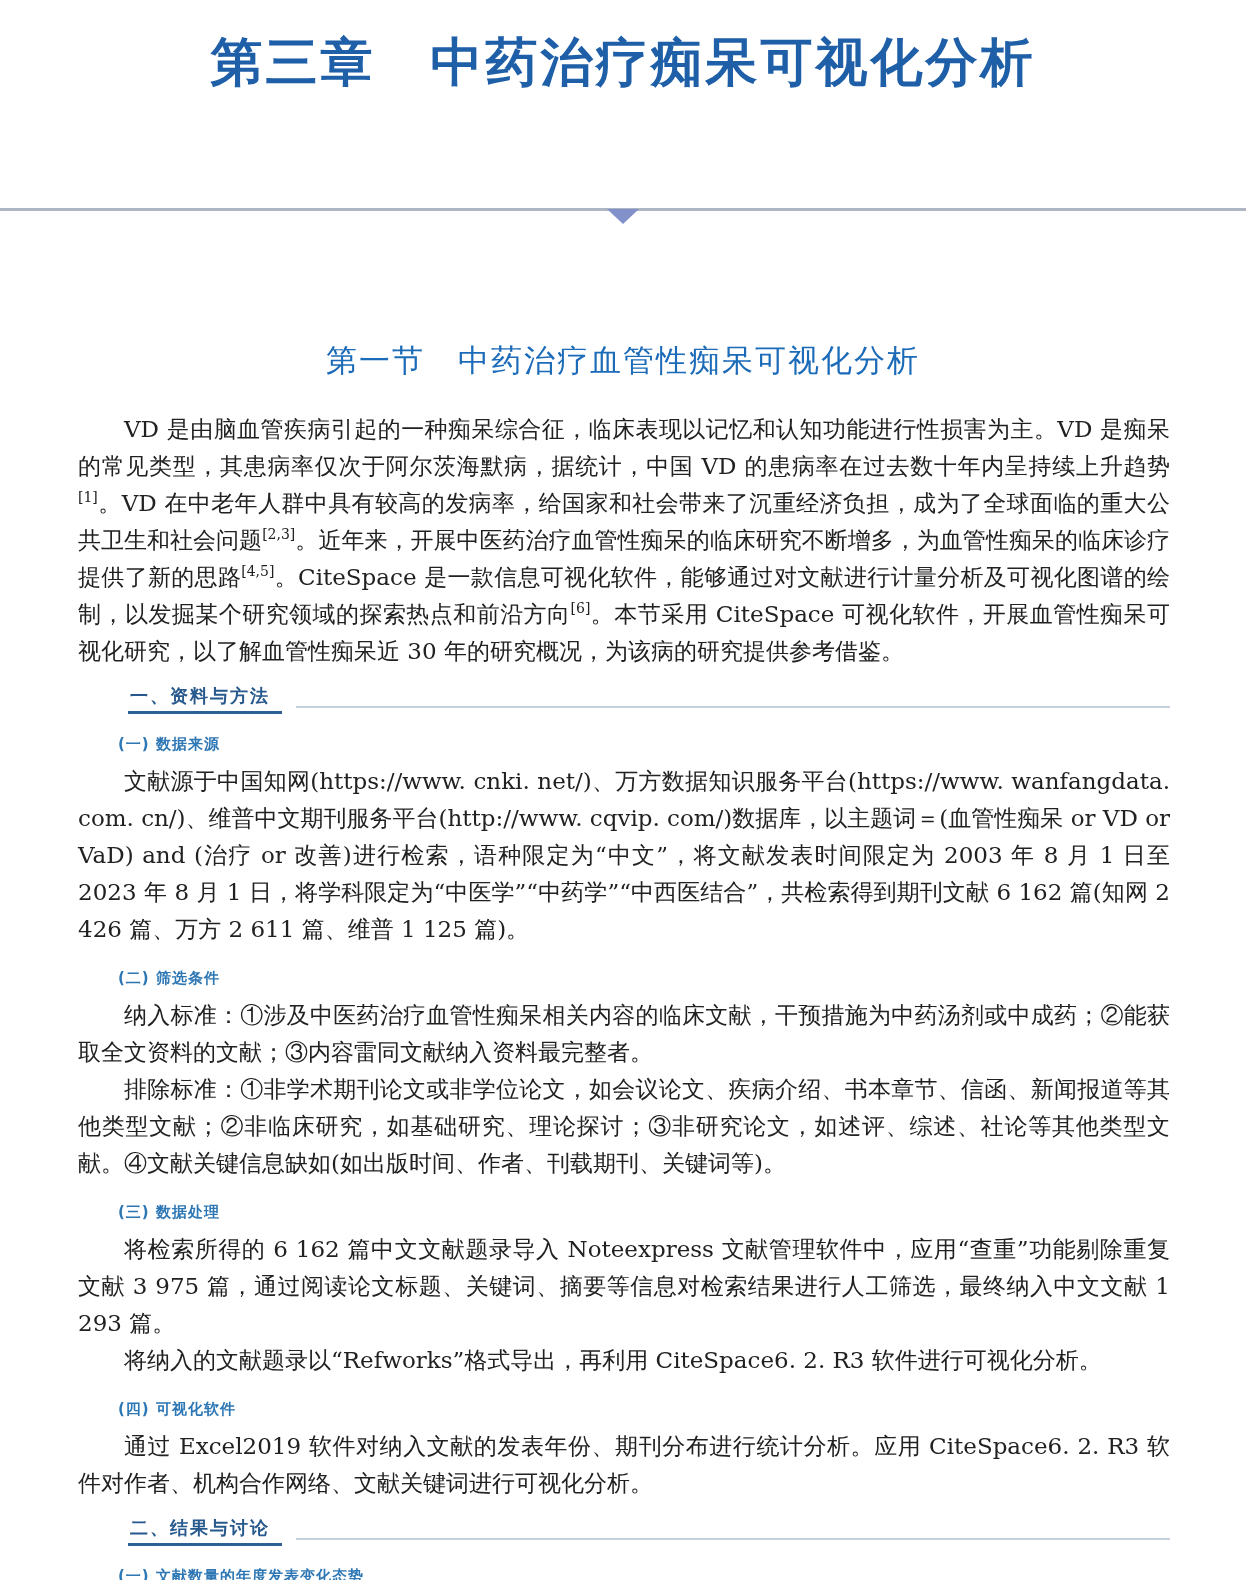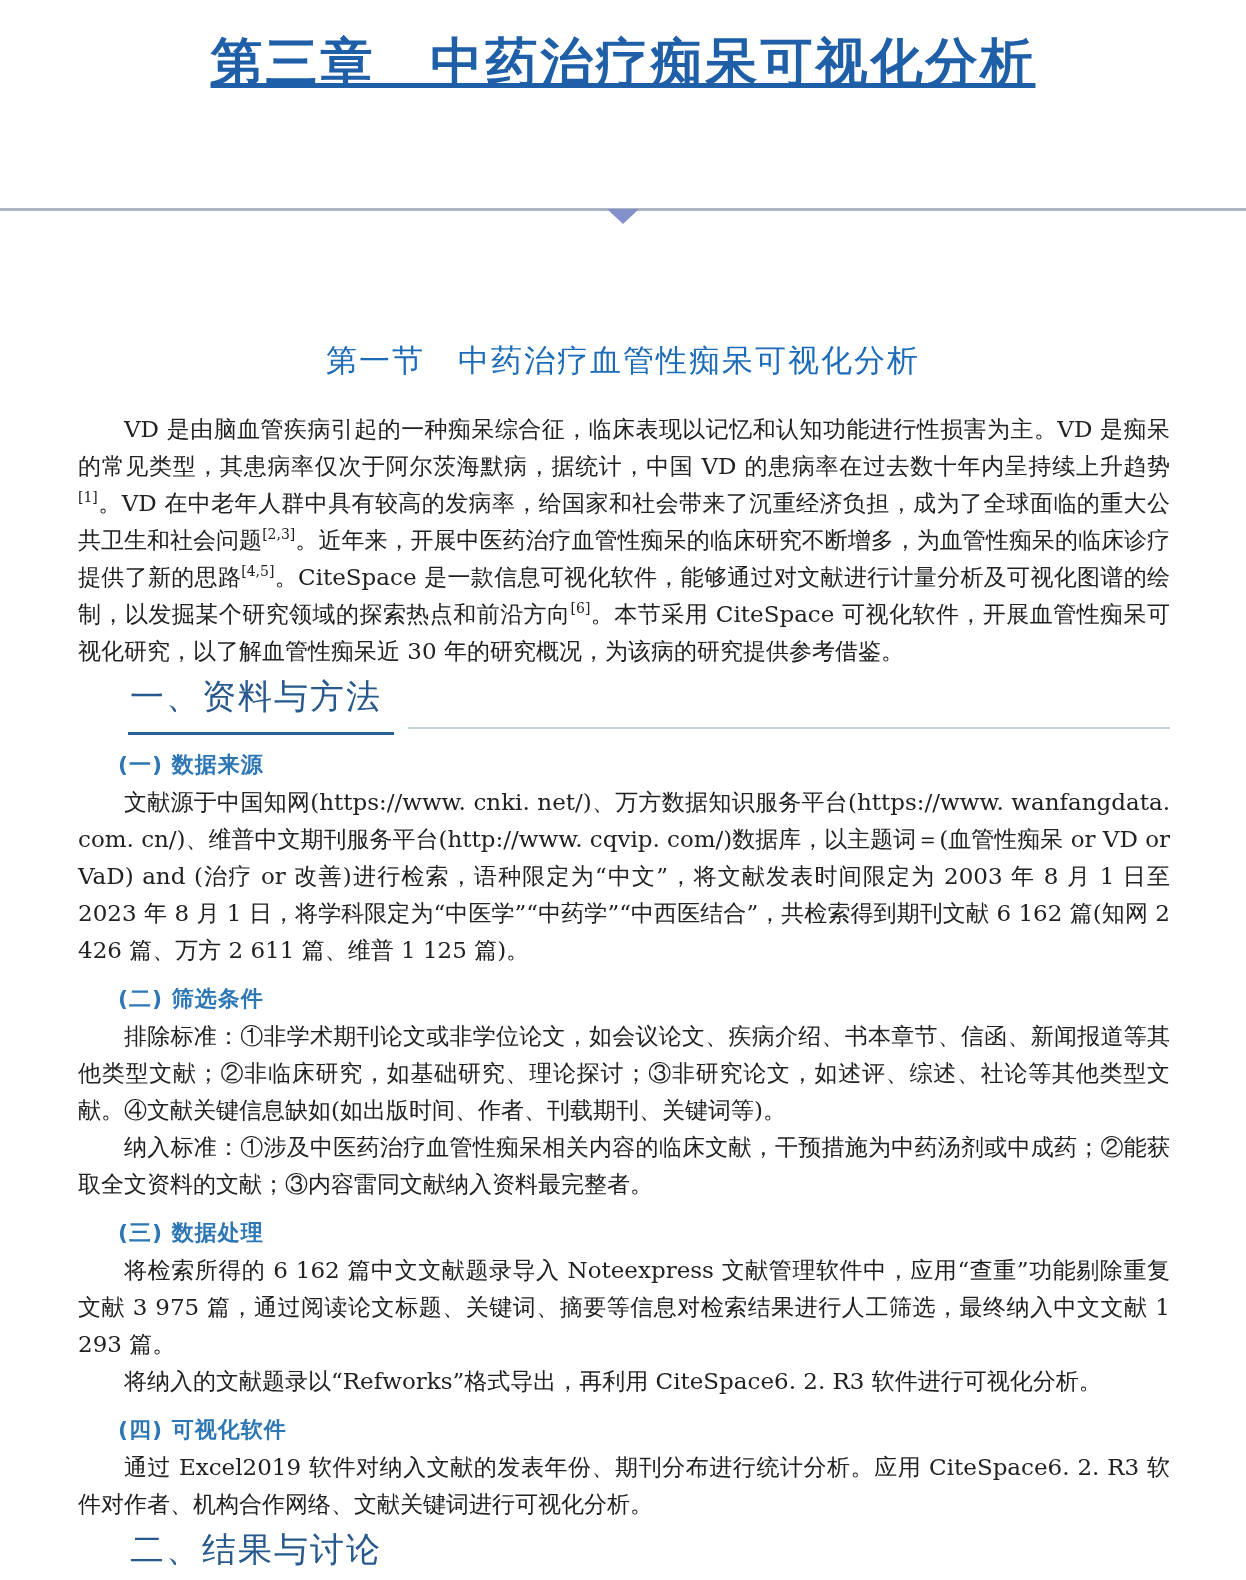--- a/index.html
+++ b/index.html
@@ -12,21 +12,20 @@
   }
   .chapter-title {
     padding-top: 30px;
     text-align: center;
     font-size: 52px;
     line-height: 64px;
     font-weight: bold;
     color: #1e5fa8;
     letter-spacing: 3px;
     font-family: "DejaVu Serif", "Liberation Serif", serif;
-    text-decoration: underline;
   }
   .divider {
     position: relative;
     margin-top: 114px;
     height: 0;
     border-top: 3px solid #aeb6c3;
   }
   .divider .arrow {
     position: absolute;
     left: 50%; top: -2px;
@@ -55,38 +54,38 @@
     text-indent: 2em;
   }
   p.intro { margin-top: 32px; }
   sup.cite { font-size: 14px; line-height: 0; vertical-align: super; }
   .h2 {
     margin: 12px 0 0 50px;
     display: flex;
     align-items: flex-end;
   }
   .h2-text {
-    font-size: 34px;
+    font-size: 18px;
     line-height: 28px;
-    font-weight: normal;
+    font-weight: bold;
     color: #27598c;
     letter-spacing: 2px;
     border-bottom: 3px solid #2d6094;
-    padding: 0 12px 22px 2px;
+    padding: 0 12px 1px 2px;
     font-family: "DejaVu Serif", "Liberation Serif", serif;
   }
   .h2-rule {
     flex: 1;
     height: 2px;
     background: #c6d0dd;
     margin: 0 0 6px 14px;
   }
   .h3 {
     margin: 15px 0 0 40px;
-    font-size: 22px;
+    font-size: 15px;
     line-height: 30px;
     font-weight: bold;
     color: #2e77b5;
     letter-spacing: 1px;
     font-family: "DejaVu Sans", "Liberation Sans", sans-serif;
   }
   .h3 + p.body { margin-top: 4px; }
 </style>
 </head>
 <body>
@@ -107,22 +106,22 @@
 
     <div class="h2">
       <span class="h2-text">一、资料与方法</span>
       <span class="h2-rule"></span>
     </div>
 
     <div class="h3">(一) 数据来源</div>
     <p class="body">文献源于中国知网(https://www. cnki. net/)、万方数据知识服务平台(https://www. wanfangdata. com. cn/)、维普中文期刊服务平台(http://www. cqvip. com/)数据库，以主题词＝(血管性痴呆 or VD or VaD) and (治疗 or 改善)进行检索，语种限定为“中文”，将文献发表时间限定为 2003 年 8 月 1 日至 2023 年 8 月 1 日，将学科限定为“中医学”“中药学”“中西医结合”，共检索得到期刊文献 6 162 篇(知网 2 426 篇、万方 2 611 篇、维普 1 125 篇)。</p>
 
     <div class="h3">(二) 筛选条件</div>
+    <p class="body">纳入标准：①涉及中医药治疗血管性痴呆相关内容的临床文献，干预措施为中药汤剂或中成药；②能获取全文资料的文献；③内容雷同文献纳入资料最完整者。</p>
     <p class="body">排除标准：①非学术期刊论文或非学位论文，如会议论文、疾病介绍、书本章节、信函、新闻报道等其他类型文献；②非临床研究，如基础研究、理论探讨；③非研究论文，如述评、综述、社论等其他类型文献。④文献关键信息缺如(如出版时间、作者、刊载期刊、关键词等)。</p>
-    <p class="body">纳入标准：①涉及中医药治疗血管性痴呆相关内容的临床文献，干预措施为中药汤剂或中成药；②能获取全文资料的文献；③内容雷同文献纳入资料最完整者。</p>
 
     <div class="h3">(三) 数据处理</div>
     <p class="body">将检索所得的 6 162 篇中文文献题录导入 Noteexpress 文献管理软件中，应用“查重”功能剔除重复文献 3 975 篇，通过阅读论文标题、关键词、摘要等信息对检索结果进行人工筛选，最终纳入中文文献 1 293 篇。</p>
     <p class="body">将纳入的文献题录以“Refworks”格式导出，再利用 CiteSpace6. 2. R3 软件进行可视化分析。</p>
 
     <div class="h3">(四) 可视化软件</div>
     <p class="body">通过 Excel2019 软件对纳入文献的发表年份、期刊分布进行统计分析。应用 CiteSpace6. 2. R3 软件对作者、机构合作网络、文献关键词进行可视化分析。</p>
 
     <div class="h2">
       <span class="h2-text">二、结果与讨论</span>

